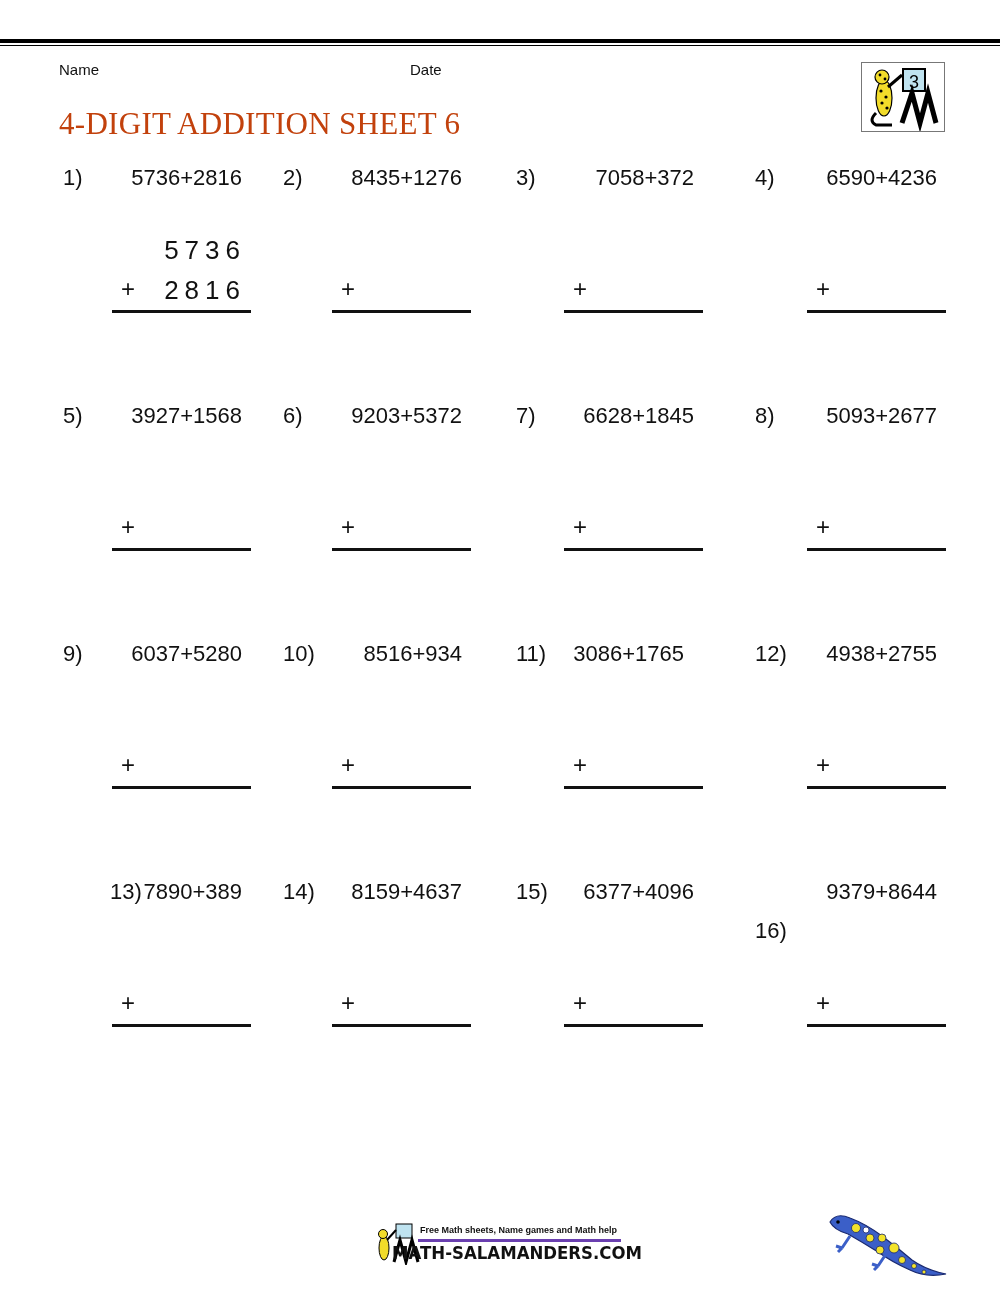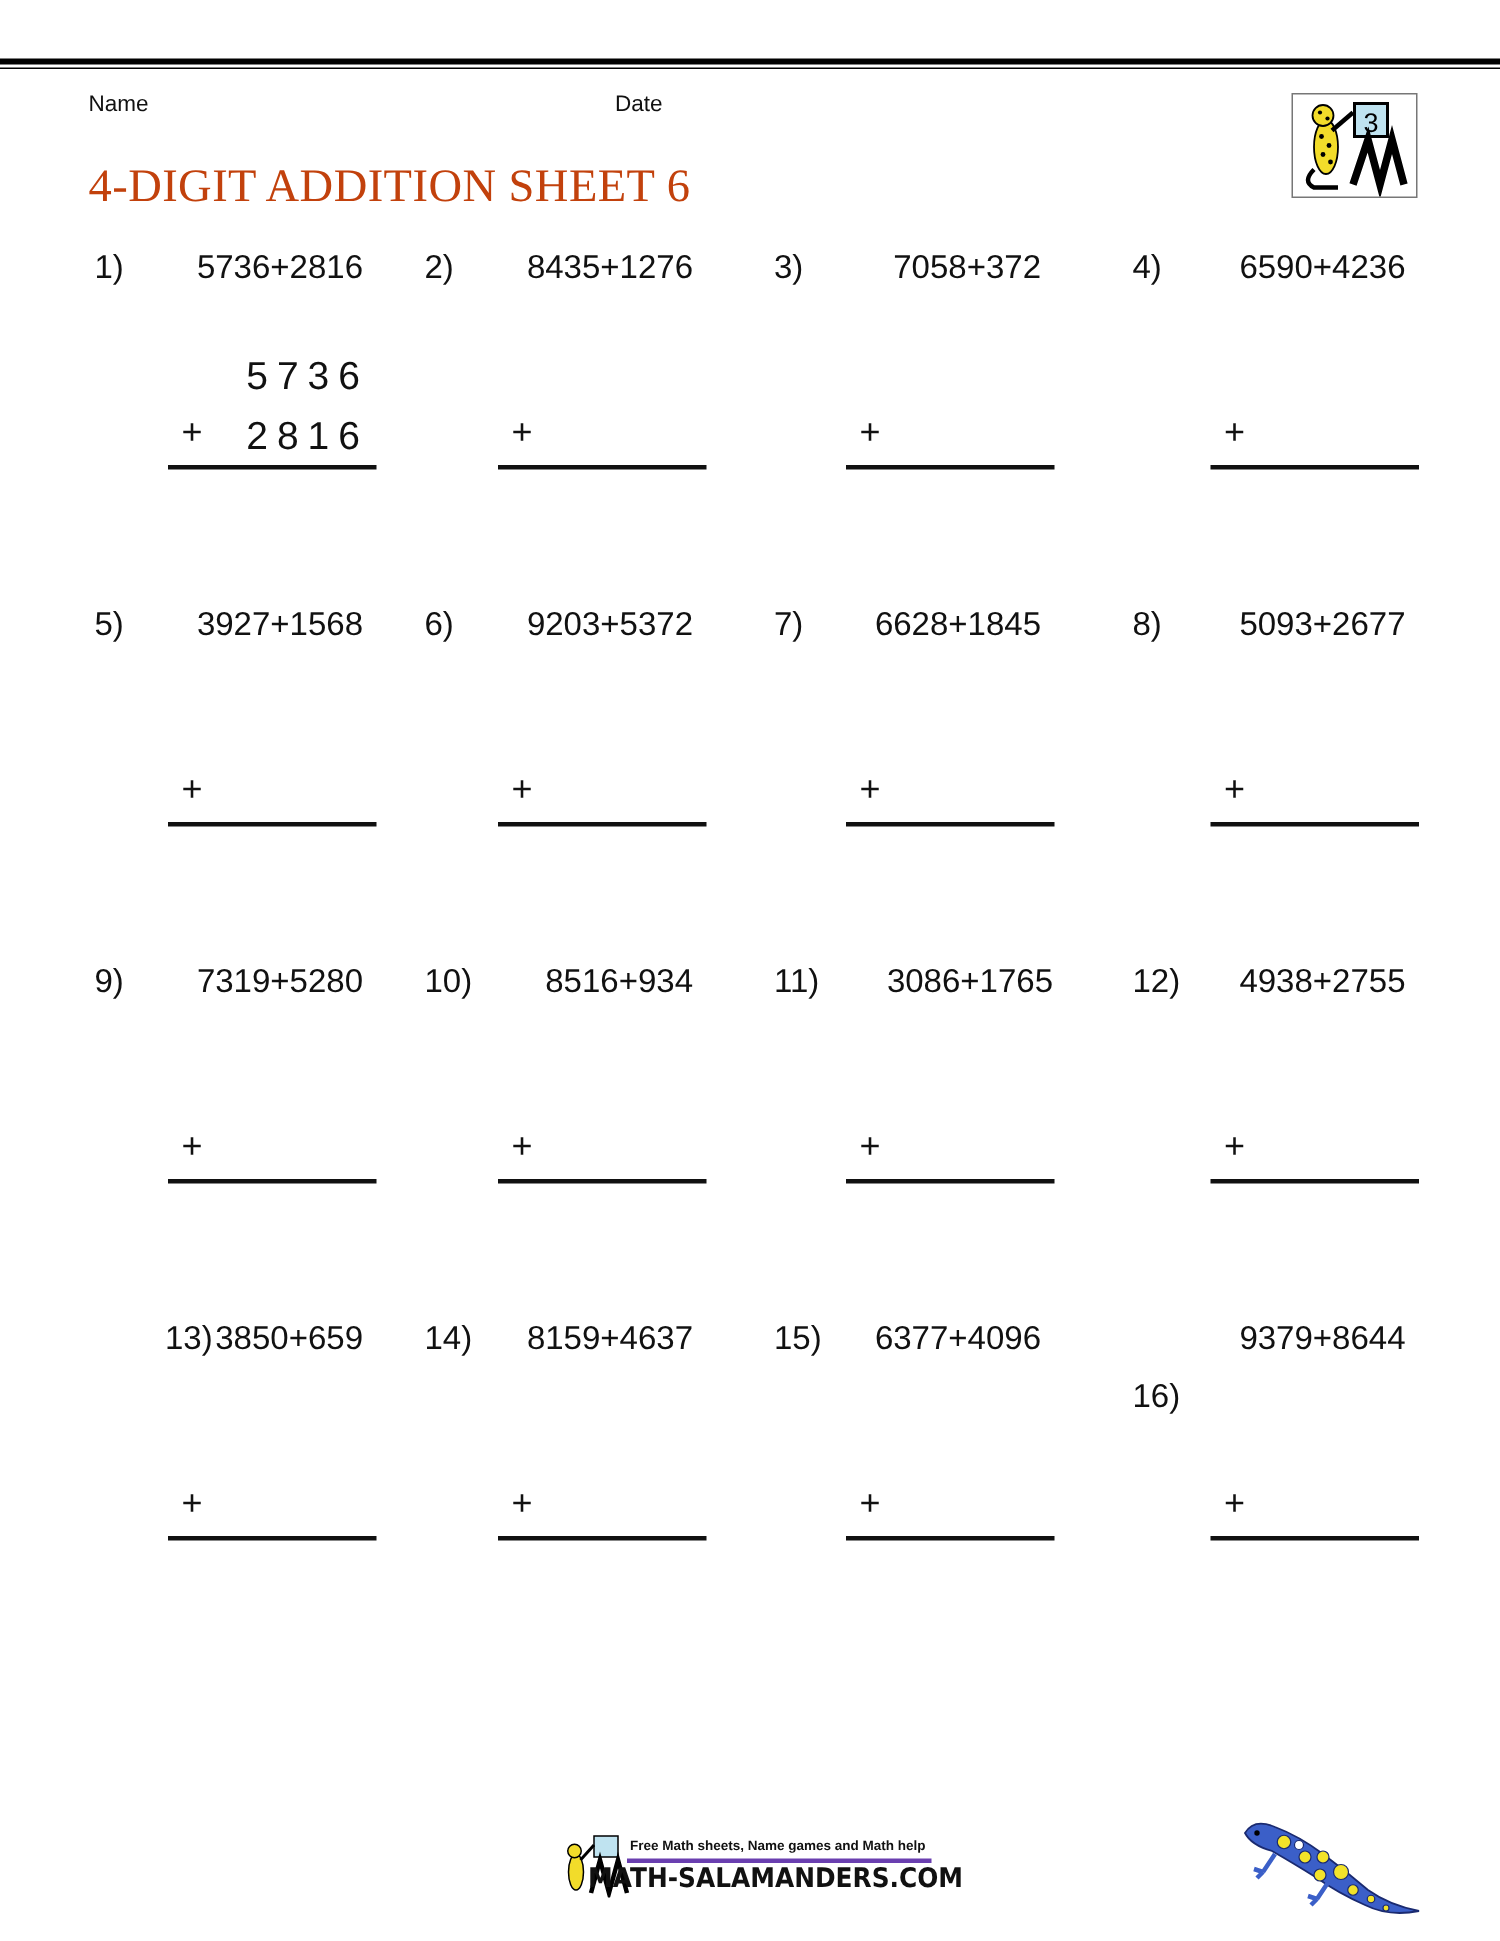--- a/index.html
+++ b/index.html
@@ -115,45 +115,45 @@
       <div class="p-line" style="left: 564px;"></div>
     </div>
     <div class="problem" style="left: 0px; top: 403px; width: 1000px; height: 0px;">
       <div class="p-num" style="left: 755px;">8)</div>
       <div class="p-expr" style="left: 737px;">5093+2677</div>
       <div class="p-plus" style="left: 816px;">+</div>
       <div class="p-line" style="left: 807px;"></div>
     </div>
     <div class="problem" style="left: 0px; top: 641px; width: 1000px; height: 0px;">
       <div class="p-num" style="left: 63px;">9)</div>
-      <div class="p-expr" style="left: 42px;">7319+5280</div>
+      <div class="p-expr" style="left: 42px;">6037+5280</div>
       <div class="p-plus" style="left: 121px;">+</div>
       <div class="p-line" style="left: 112px;"></div>
     </div>
     <div class="problem" style="left: 0px; top: 641px; width: 1000px; height: 0px;">
       <div class="p-num" style="left: 283px;">10)</div>
       <div class="p-expr" style="left: 262px;">8516+934</div>
       <div class="p-plus" style="left: 341px;">+</div>
       <div class="p-line" style="left: 332px;"></div>
     </div>
     <div class="problem" style="left: 0px; top: 641px; width: 1000px; height: 0px;">
       <div class="p-num" style="left: 516px;">11)</div>
-      <div class="p-expr" style="left: 502px;">3086+1765</div>
+      <div class="p-expr" style="left: 484px;">3086+1765</div>
       <div class="p-plus" style="left: 573px;">+</div>
       <div class="p-line" style="left: 564px;"></div>
     </div>
     <div class="problem" style="left: 0px; top: 641px; width: 1000px; height: 0px;">
       <div class="p-num" style="left: 755px;">12)</div>
       <div class="p-expr" style="left: 737px;">4938+2755</div>
       <div class="p-plus" style="left: 816px;">+</div>
       <div class="p-line" style="left: 807px;"></div>
     </div>
     <div class="problem" style="left: 0px; top: 879px; width: 1000px; height: 0px;">
       <div class="p-num" style="left: 63px; margin-left: 47px;">13)</div>
-      <div class="p-expr" style="left: 42px;">3850+659</div>
+      <div class="p-expr" style="left: 42px;">7890+389</div>
       <div class="p-plus" style="left: 121px;">+</div>
       <div class="p-line" style="left: 112px;"></div>
     </div>
     <div class="problem" style="left: 0px; top: 879px; width: 1000px; height: 0px;">
       <div class="p-num" style="left: 283px;">14)</div>
       <div class="p-expr" style="left: 262px;">8159+4637</div>
       <div class="p-plus" style="left: 341px;">+</div>
       <div class="p-line" style="left: 332px;"></div>
     </div>
     <div class="problem" style="left: 0px; top: 879px; width: 1000px; height: 0px;">

